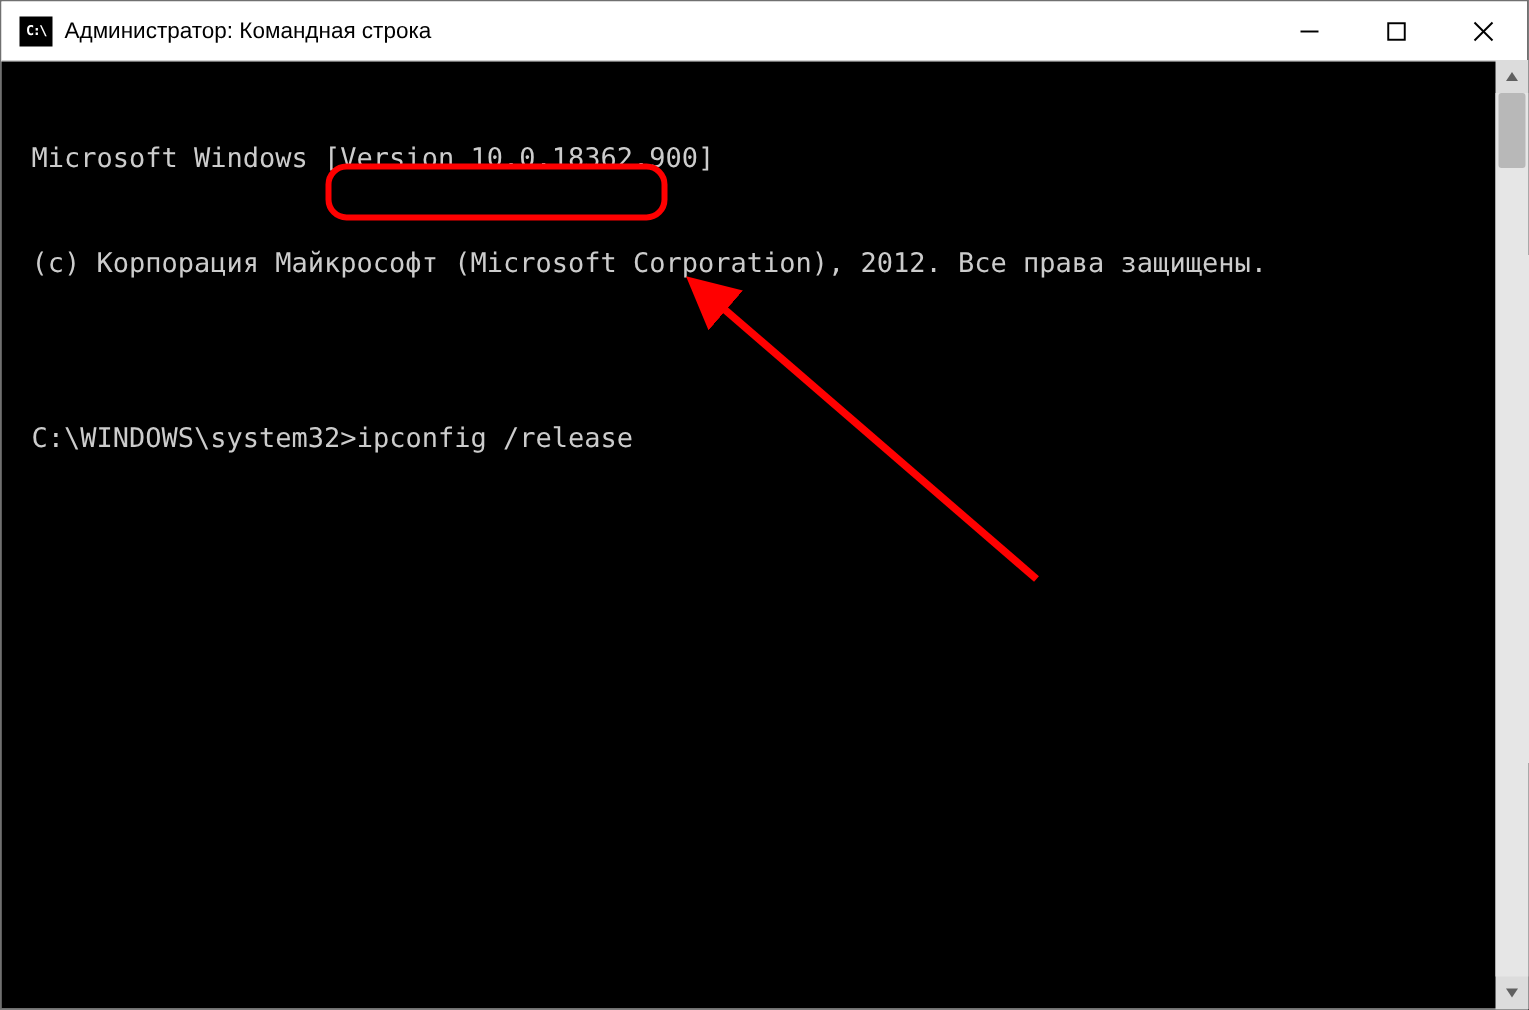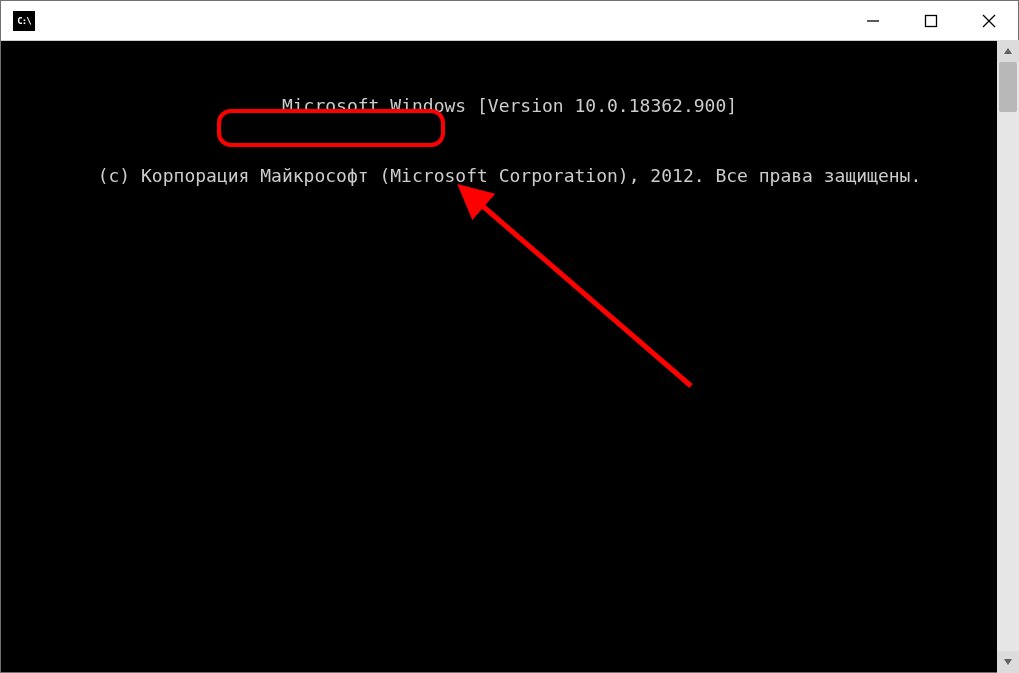--- a/index.html
+++ b/index.html
@@ -56,25 +56,24 @@
       color: #000;
     }
     .winbtn svg { display: block; }
     .console {
       flex: 1;
       background: #000;
       color: #cccccc;
       font-family: "Consolas", "Lucida Console", monospace;
       font-size: 18px;
       line-height: 1.3;
-      padding: 6px 6px;
+      padding: 6px 20px;
       position: relative;
       overflow: hidden;
       white-space: pre;
-      text-align: center;
     }
     .console .line { display: block; }
     .highlight-box {
       position: absolute;
       border: 4px solid #ff0000;
       border-radius: 14px;
       pointer-events: none;
     }
     .scrollbar {
       position: absolute;
@@ -111,20 +110,21 @@
       overflow: visible;
     }
   </style>
 </head>
 <body>
 
 <div class="window">
 
   <div class="titlebar">
     <div class="icon-box">C:\</div>
+    <div class="title">Администратор: Командная строка</div>
     <div class="spacer"></div>
     <div class="winbtn">
       <svg width="14" height="14" viewBox="0 0 14 14">
           <line x1="1" y1="7" x2="13" y2="7" stroke="#000" stroke-width="1.3"></line>
         </svg>
     </div>
     <div class="winbtn">
       <svg width="14" height="14" viewBox="0 0 14 14">
           <rect x="1.5" y="1.5" width="11" height="11" fill="none" stroke="#000" stroke-width="1.3"></rect>
         </svg>
@@ -134,20 +134,21 @@
         <line x1="1" y1="1" x2="13" y2="13" stroke="#000" stroke-width="1.3"></line>
         <line x1="13" y1="1" x2="1" y2="13" stroke="#000" stroke-width="1.3"></line>
       </svg>
     </div>
   </div>
 
   <div class="console">
     <span class="line">Microsoft Windows [Version 10.0.18362.900]</span>
     <span class="line">(c) Корпорация Майкрософт (Microsoft Corporation), 2012. Все права защищены.</span>
     <span class="line"></span>
+    <span class="line"><span>C:\WINDOWS\system32&gt;</span><span>ipconfig /release</span></span>
 
     <div class="highlight-box" id="hl-box" style="left: 216px; top: 68px; width: 228px; height: 38px;"></div>
 
     <svg class="arrow-svg" id="arrow-svg" width="1019" height="633" style="left:0;top:0">
       <defs>
         <marker id="arrhead" markerWidth="7" markerHeight="7" refX="5.5" refY="3.5" orient="auto" markerUnits="strokeWidth">
           <polygon points="0,0 7,3.5 0,7" fill="#ff0000"></polygon>
         </marker>
       </defs>
       <line id="arrow-line" stroke="#ff0000" stroke-width="5" marker-end="url(#arrhead)" x1="690" y1="345" x2="462" y2="148"></line>

